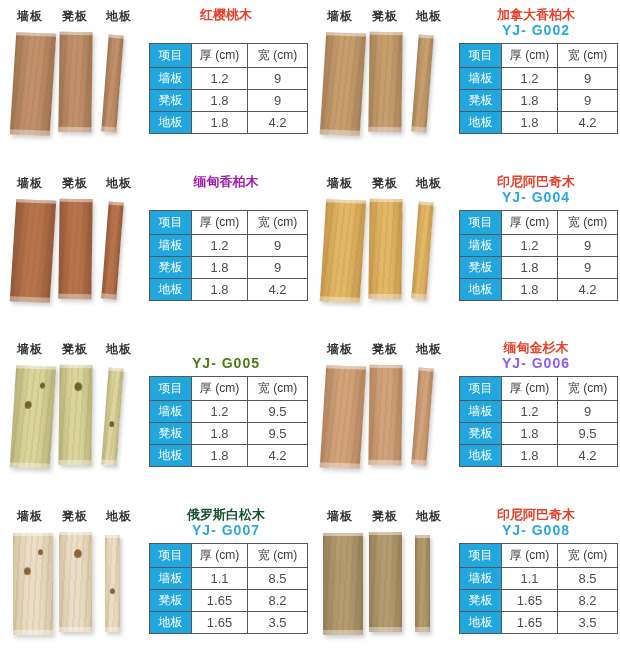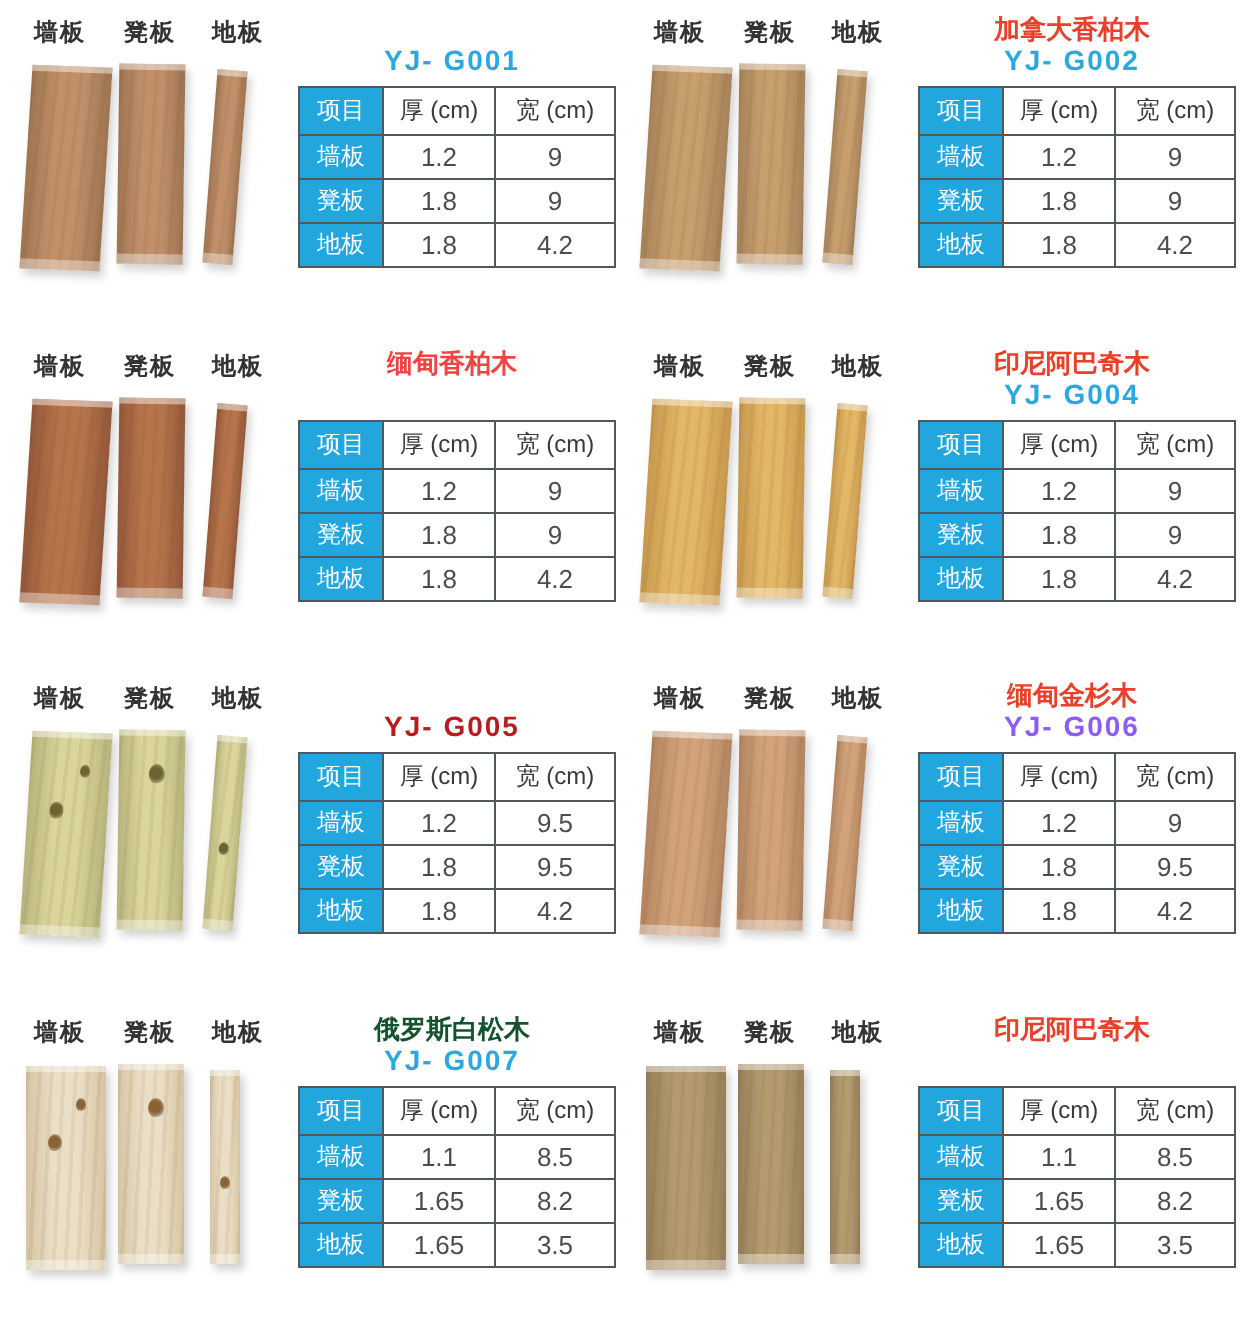--- a/index.html
+++ b/index.html
@@ -32,21 +32,21 @@
 <body>
 
 <div class="grid">
   <section class="cell">
     <span class="plabel l1">墙板</span>
     <span class="plabel l2">凳板</span>
     <span class="plabel l3">地板</span>
     <div class="plank p1" style="background-image: repeating-linear-gradient(93deg, rgba(90, 50, 10, 0.07) 0px, rgba(90, 50, 10, 0.07) 2px, rgba(255, 255, 255, 0) 2px, rgba(255, 255, 255, 0) 6px), linear-gradient(90deg, rgb(158, 116, 80), rgb(193, 144, 106) 35%, rgb(193, 144, 106) 65%, rgb(158, 116, 80));"></div>
     <div class="plank p2" style="background-image: repeating-linear-gradient(93deg, rgba(90, 50, 10, 0.07) 0px, rgba(90, 50, 10, 0.07) 2px, rgba(255, 255, 255, 0) 2px, rgba(255, 255, 255, 0) 6px), linear-gradient(90deg, rgb(158, 116, 80), rgb(193, 144, 106) 35%, rgb(193, 144, 106) 65%, rgb(158, 116, 80));"></div>
     <div class="plank p3" style="background-image: repeating-linear-gradient(93deg, rgba(90, 50, 10, 0.07) 0px, rgba(90, 50, 10, 0.07) 2px, rgba(255, 255, 255, 0) 2px, rgba(255, 255, 255, 0) 6px), linear-gradient(90deg, rgb(158, 116, 80), rgb(193, 144, 106) 35%, rgb(193, 144, 106) 65%, rgb(158, 116, 80));"></div>
-    <div class="model" style="color: rgb(42, 168, 224);">YJ- G001</div>
+    <div class="title" style="color: rgb(232, 64, 42);">红樱桃木</div>
     <table class="spec">
       <colgroup>
           <col class="c1">
           <col class="c2">
           <col class="c3">
         </colgroup>
       <thead>
         <tr>
           <th class="bluecell" style="background: rgb(33, 166, 222);">项目</th>
           <th>厚 (cm)</th>
@@ -115,21 +115,21 @@
     </table>
   </section>
 
   <section class="cell">
     <span class="plabel l1">墙板</span>
     <span class="plabel l2">凳板</span>
     <span class="plabel l3">地板</span>
     <div class="plank p1" style="background-image: repeating-linear-gradient(93deg, rgba(90, 50, 10, 0.07) 0px, rgba(90, 50, 10, 0.07) 2px, rgba(255, 255, 255, 0) 2px, rgba(255, 255, 255, 0) 6px), linear-gradient(90deg, rgb(147, 88, 58), rgb(183, 116, 76) 35%, rgb(183, 116, 76) 65%, rgb(147, 88, 58));"></div>
     <div class="plank p2" style="background-image: repeating-linear-gradient(93deg, rgba(90, 50, 10, 0.07) 0px, rgba(90, 50, 10, 0.07) 2px, rgba(255, 255, 255, 0) 2px, rgba(255, 255, 255, 0) 6px), linear-gradient(90deg, rgb(147, 88, 58), rgb(183, 116, 76) 35%, rgb(183, 116, 76) 65%, rgb(147, 88, 58));"></div>
     <div class="plank p3" style="background-image: repeating-linear-gradient(93deg, rgba(90, 50, 10, 0.07) 0px, rgba(90, 50, 10, 0.07) 2px, rgba(255, 255, 255, 0) 2px, rgba(255, 255, 255, 0) 6px), linear-gradient(90deg, rgb(147, 88, 58), rgb(183, 116, 76) 35%, rgb(183, 116, 76) 65%, rgb(147, 88, 58));"></div>
-    <div class="title" style="color: #ef4444; font-family: Liberation Mono, monospace;">缅甸香柏木</div>
+    <div class="title" style="color: #a21caf; font-family: Liberation Mono, monospace;">缅甸香柏木</div>
     <table class="spec">
       <colgroup>
           <col class="c1">
           <col class="c2">
           <col class="c3">
         </colgroup>
       <thead>
         <tr>
           <th class="bluecell" style="background: rgb(33, 166, 222);">项目</th>
           <th>厚 (cm)</th>
@@ -205,21 +205,21 @@
     <div class="plank p1" style="background-image: repeating-linear-gradient(93deg, rgba(90, 50, 10, 0.07) 0px, rgba(90, 50, 10, 0.07) 2px, rgba(255, 255, 255, 0) 2px, rgba(255, 255, 255, 0) 6px), linear-gradient(90deg, rgb(183, 179, 124), rgb(217, 213, 155) 35%, rgb(217, 213, 155) 65%, rgb(183, 179, 124));">
         <i class="knot" style="left: 28%; top: 34%; width: 7px; height: 9px; background: radial-gradient(circle at 45% 45%, rgb(107, 100, 48) 0px, rgb(107, 100, 48) 40%, rgba(0, 0, 0, 0.25) 70%, transparent 72%);"></i>
         <i class="knot" style="left: 62%; top: 16%; width: 5px; height: 7px; background: radial-gradient(circle at 45% 45%, rgb(107, 100, 48) 0px, rgb(107, 100, 48) 40%, rgba(0, 0, 0, 0.25) 70%, transparent 72%);"></i>
       </div>
     <div class="plank p2" style="background-image: repeating-linear-gradient(93deg, rgba(90, 50, 10, 0.07) 0px, rgba(90, 50, 10, 0.07) 2px, rgba(255, 255, 255, 0) 2px, rgba(255, 255, 255, 0) 6px), linear-gradient(90deg, rgb(183, 179, 124), rgb(217, 213, 155) 35%, rgb(217, 213, 155) 65%, rgb(183, 179, 124));">
         <i class="knot" style="left: 45%; top: 17%; width: 8px; height: 10px; background: radial-gradient(circle at 45% 45%, rgb(107, 100, 48) 0px, rgb(107, 100, 48) 40%, rgba(0, 0, 0, 0.25) 70%, transparent 72%);"></i>
       </div>
     <div class="plank p3" style="background-image: repeating-linear-gradient(93deg, rgba(90, 50, 10, 0.07) 0px, rgba(90, 50, 10, 0.07) 2px, rgba(255, 255, 255, 0) 2px, rgba(255, 255, 255, 0) 6px), linear-gradient(90deg, rgb(183, 179, 124), rgb(217, 213, 155) 35%, rgb(217, 213, 155) 65%, rgb(183, 179, 124));">
         <i class="knot" style="left: 30%; top: 55%; width: 5px; height: 7px; background: radial-gradient(circle at 45% 45%, rgb(107, 100, 48) 0px, rgb(107, 100, 48) 40%, rgba(0, 0, 0, 0.25) 70%, transparent 72%);"></i>
       </div>
-    <div class="model" style="color: #b91c1c;">YJ- G005</div>
+    <div class="model" style="color: #4d7c0f;">YJ- G005</div>
     <table class="spec">
       <colgroup>
           <col class="c1">
           <col class="c2">
           <col class="c3">
         </colgroup>
       <thead>
         <tr>
           <th class="bluecell" style="background: rgb(33, 166, 222);">项目</th>
           <th>厚 (cm)</th>
@@ -338,20 +338,21 @@
   </section>
 
   <section class="cell">
     <span class="plabel l1">墙板</span>
     <span class="plabel l2">凳板</span>
     <span class="plabel l3">地板</span>
     <div class="plank p1 straight" style="background-image: repeating-linear-gradient(93deg, rgba(90, 50, 10, 0.07) 0px, rgba(90, 50, 10, 0.07) 2px, rgba(255, 255, 255, 0) 2px, rgba(255, 255, 255, 0) 6px), linear-gradient(90deg, rgb(150, 127, 89), rgb(179, 155, 111) 35%, rgb(179, 155, 111) 65%, rgb(150, 127, 89));"></div>
     <div class="plank p2 straight" style="background-image: repeating-linear-gradient(93deg, rgba(90, 50, 10, 0.07) 0px, rgba(90, 50, 10, 0.07) 2px, rgba(255, 255, 255, 0) 2px, rgba(255, 255, 255, 0) 6px), linear-gradient(90deg, rgb(150, 127, 89), rgb(179, 155, 111) 35%, rgb(179, 155, 111) 65%, rgb(150, 127, 89));"></div>
     <div class="plank p3 straight" style="background-image: repeating-linear-gradient(93deg, rgba(90, 50, 10, 0.07) 0px, rgba(90, 50, 10, 0.07) 2px, rgba(255, 255, 255, 0) 2px, rgba(255, 255, 255, 0) 6px), linear-gradient(90deg, rgb(150, 127, 89), rgb(179, 155, 111) 35%, rgb(179, 155, 111) 65%, rgb(150, 127, 89));"></div>
     <div class="title" style="color: rgb(232, 64, 42);">印尼阿巴奇木</div>
+    <div class="model" style="color: rgb(42, 168, 224);">YJ- G008</div>
     <table class="spec">
       <colgroup>
           <col class="c1">
           <col class="c2">
           <col class="c3">
         </colgroup>
       <thead>
         <tr>
           <th class="bluecell" style="background: rgb(33, 166, 222);">项目</th>
           <th>厚 (cm)</th>

